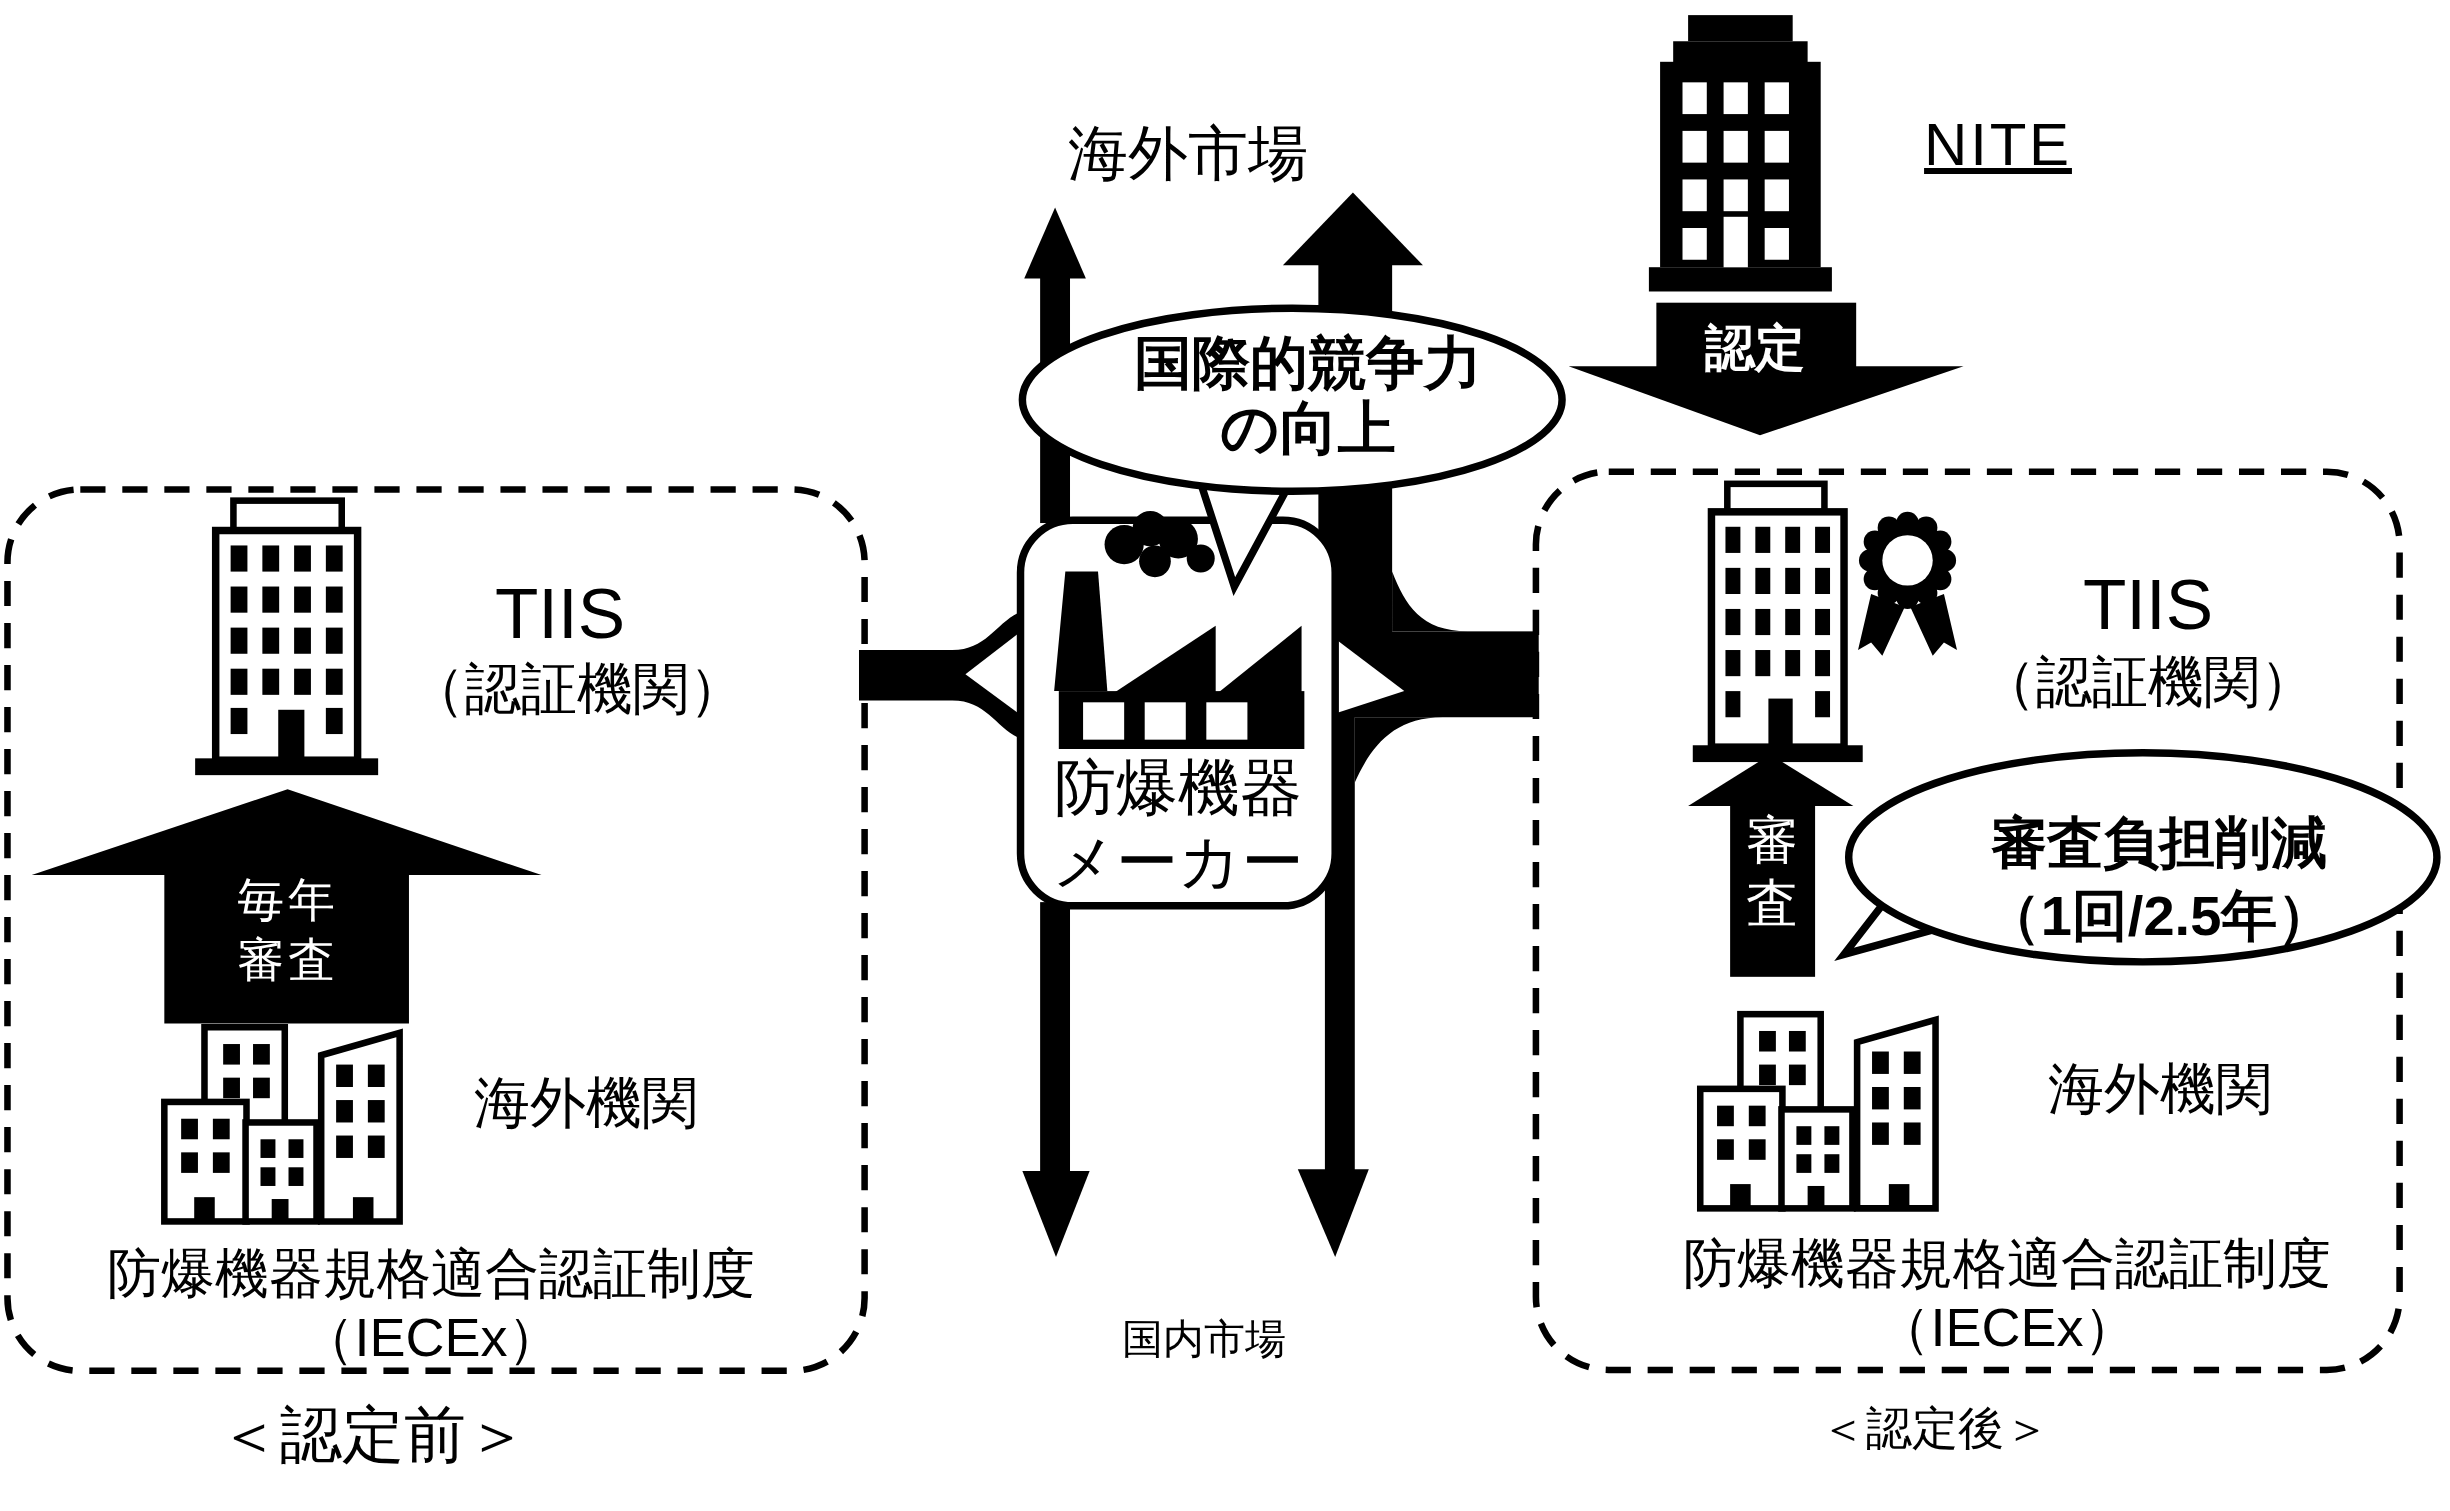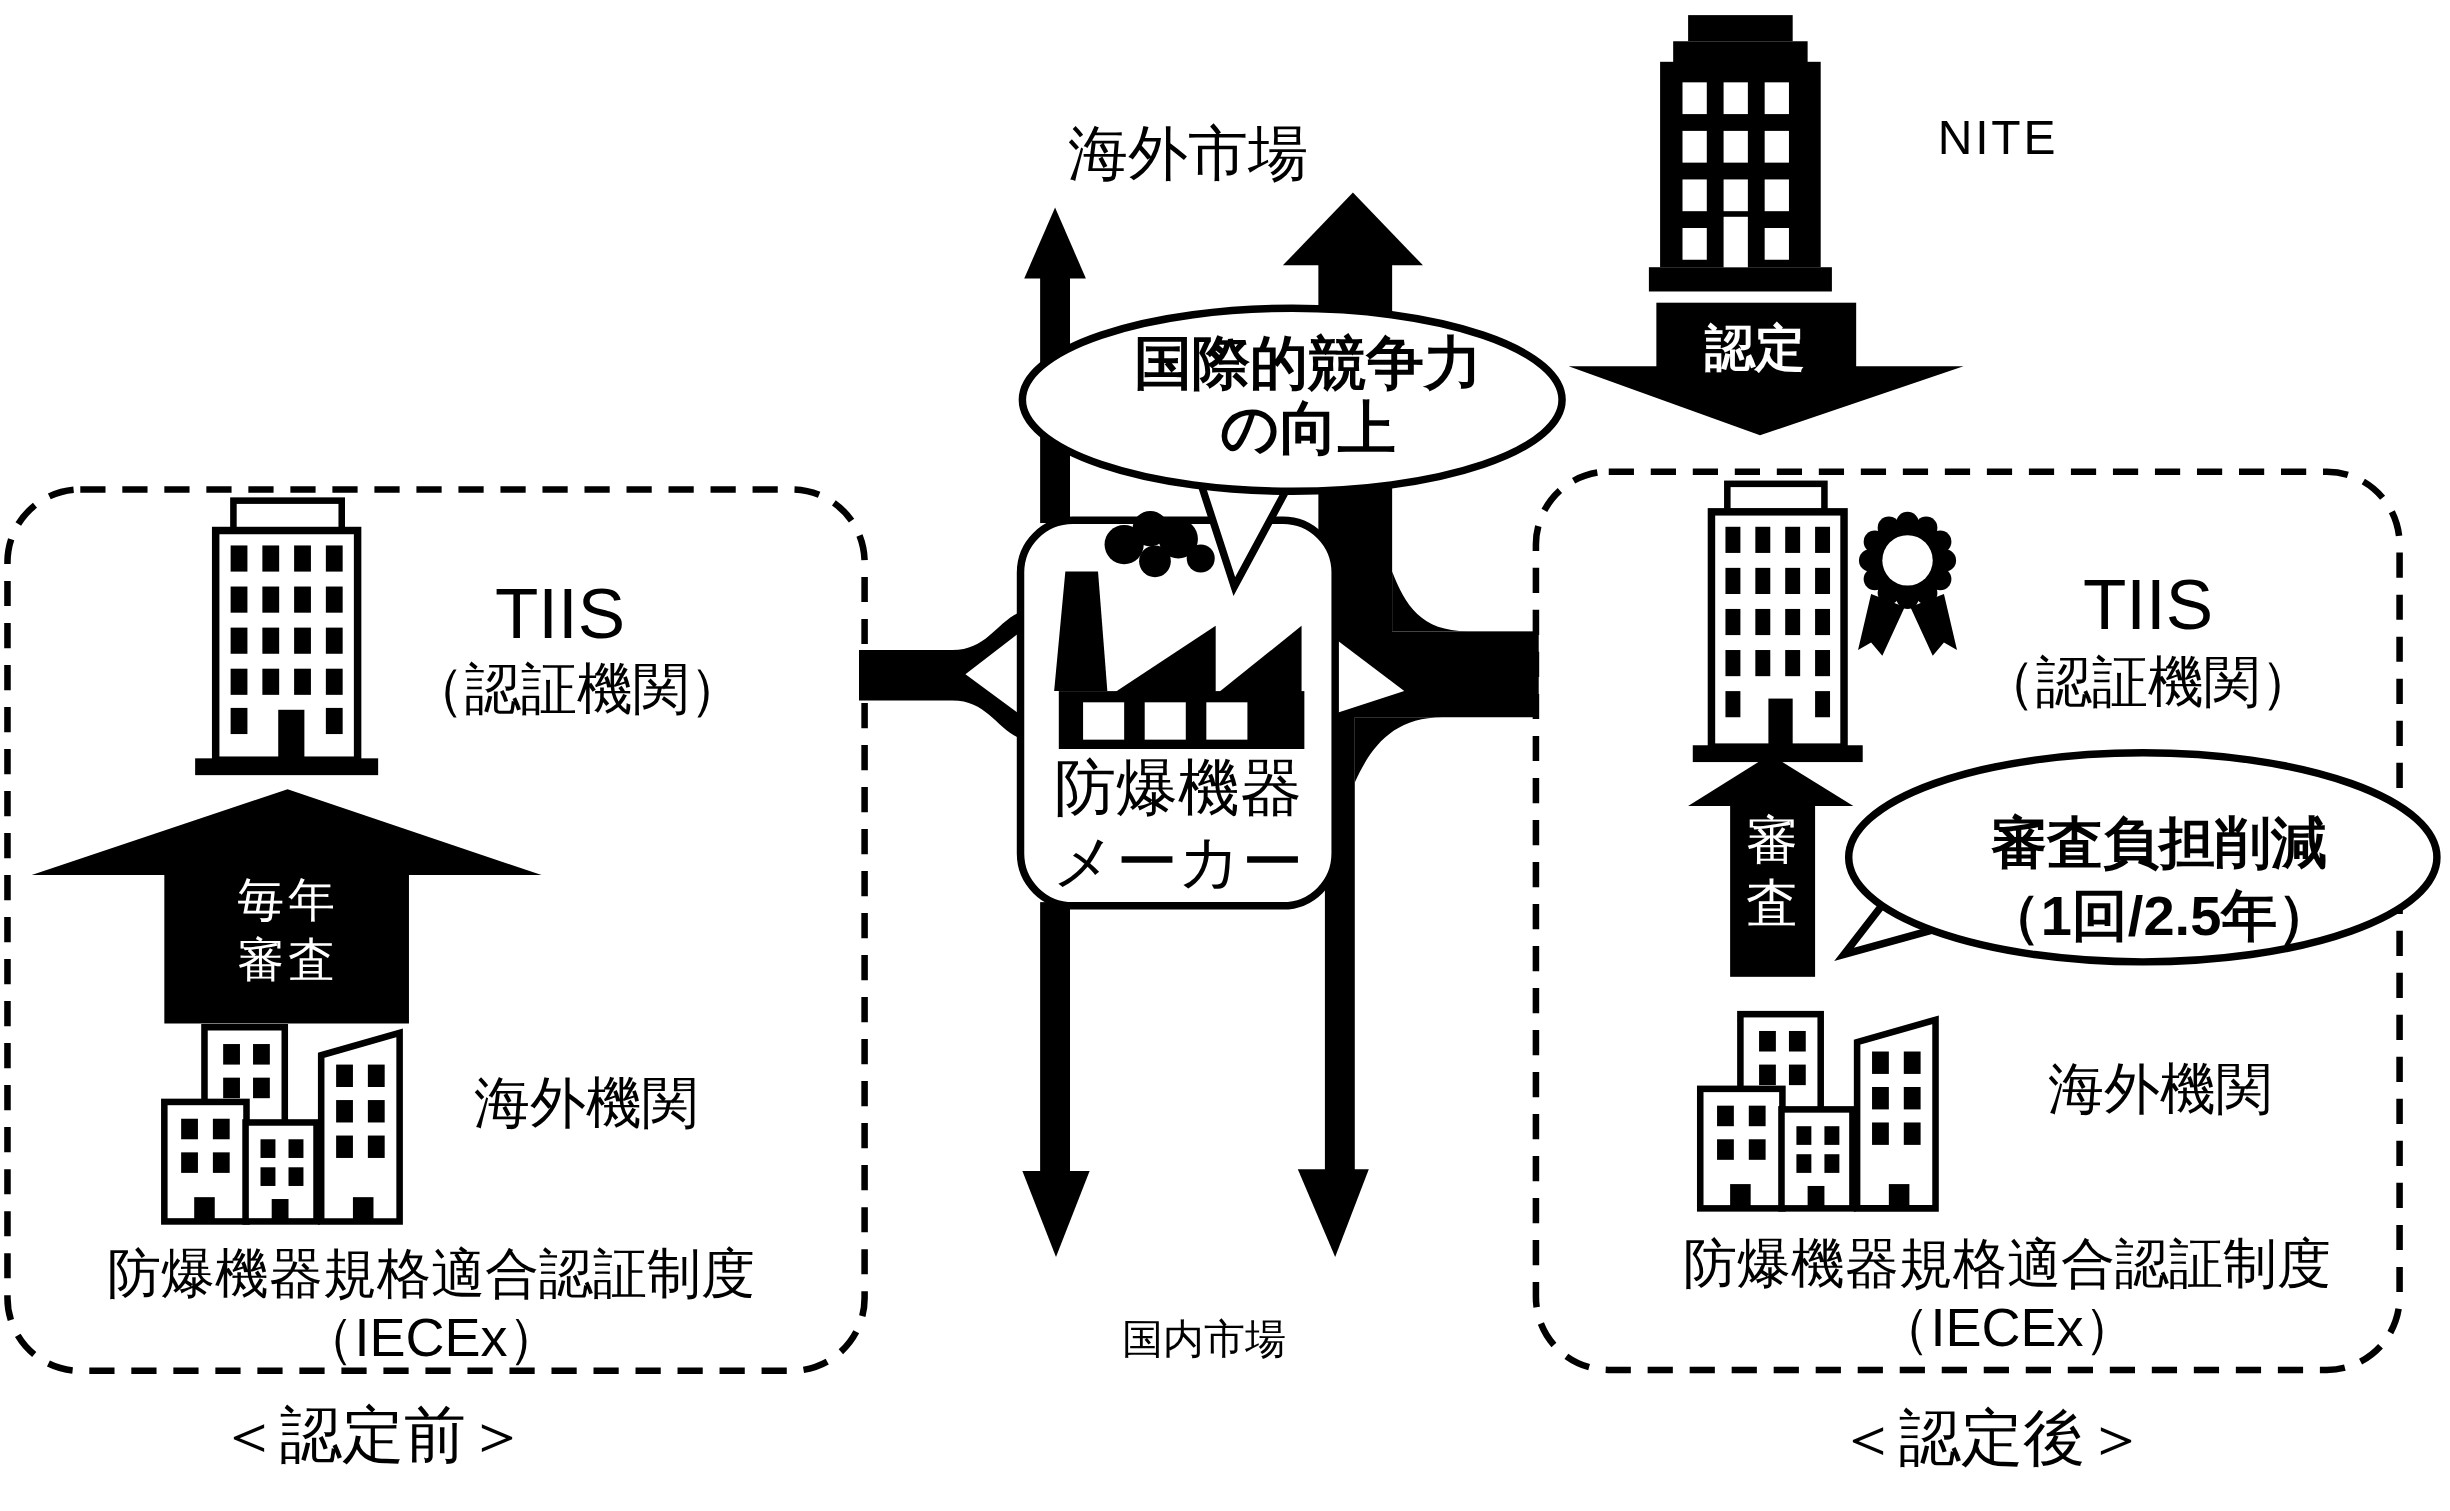--- a/index.html
+++ b/index.html
@@ -270,21 +270,21 @@
     </g>
 
     <g>
       <path d="M2040,938 L1975,1022 L2098,988 Z" fill="#fff" stroke="#000" stroke-width="8"></path>
       <ellipse cx="2295" cy="918" rx="315" ry="112" fill="#fff" stroke="#000" stroke-width="8"></ellipse>
     </g>
   </svg>
 
   <div class="t" style="left:1188px;top:118px;font-size:60px;">海外市場</div>
 
-  <div class="t" style="left:1998px;top:109px;font-size:48px;letter-spacing:2.8px;">NITE</div>
+  <div class="t" style="left:1998px;top:109px;font-size:60px;letter-spacing:2.8px;text-decoration:underline;">NITE</div>
 
   <div class="t white" style="left:1755px;top:318px;font-size:50px;font-weight:bold;">認定</div>
 
   <div class="t bold" style="left:1292px;top:331px;font-size:58px;line-height:1.12;">
     <span>国際的競争力</span><br>
     <span>の向上</span>
   </div>
 
   <div class="t" style="left:1178px;top:751px;font-size:62px;line-height:1.2;">
     <span>防爆機器</span><br>
@@ -323,16 +323,16 @@
     <span>（1回/2.5年）</span>
   </div>
 
   <div class="t" style="left:2160px;top:1055px;font-size:56px;">海外機関</div>
 
   <div class="t" style="left:2007px;top:1232px;font-size:54px;line-height:1.18;">
     <span>防爆機器規格適合認証制度</span><br>
     <span>（IECEx）</span>
   </div>
 
-  <div class="t" style="left:1992px;top:1401px;font-size:62px;">＜認定後＞</div>
+  <div class="t" style="left:1935px;top:1401px;font-size:46px;">＜認定後＞</div>
 
 </div>
 
 
 </body></html>

